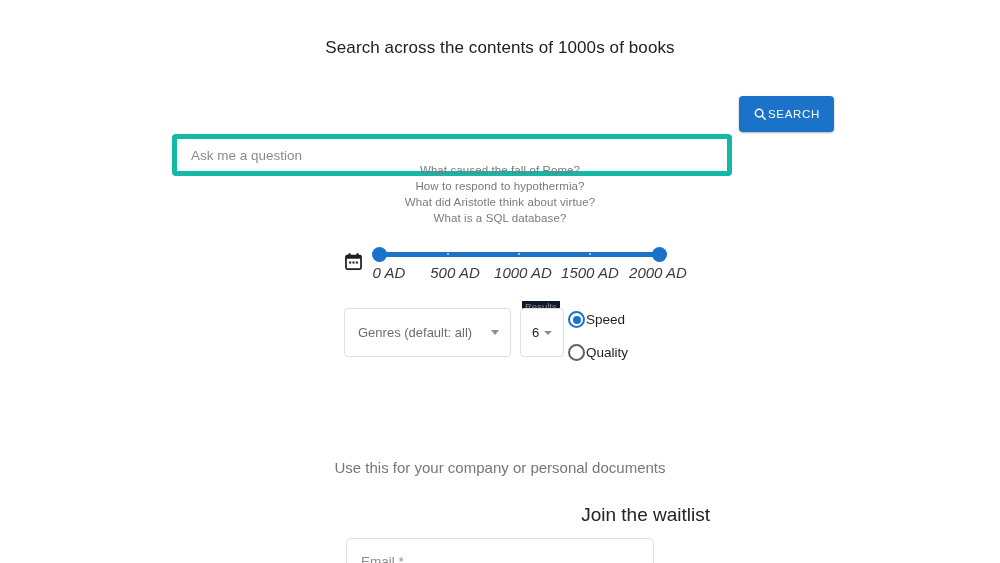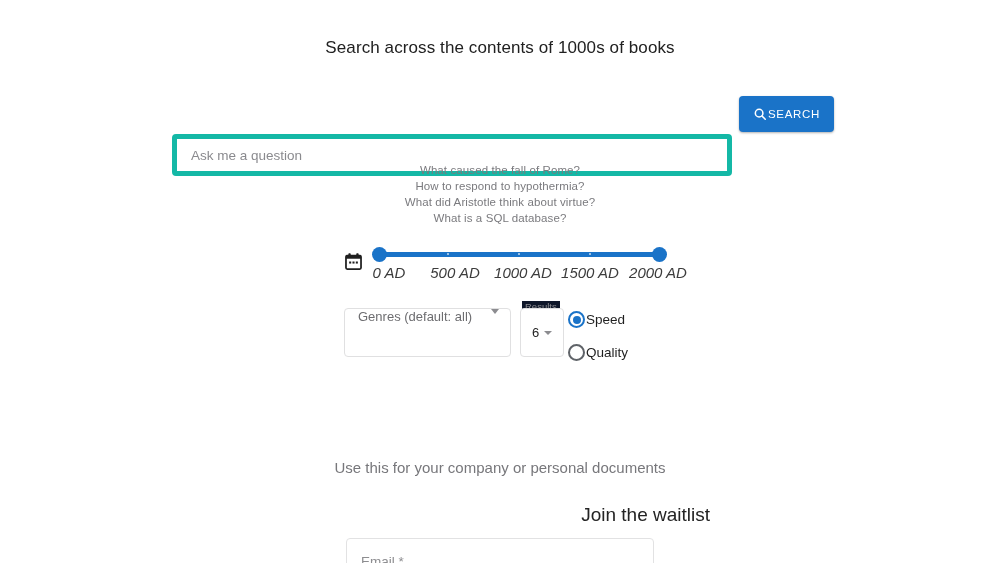--- a/index.html
+++ b/index.html
@@ -181,21 +181,21 @@
     position: absolute;
     left: 0;
     top: 5px;
     width: 167px;
     height: 49px;
     box-sizing: border-box;
     border: 1px solid #e0e0e1;
     border-radius: 4px;
     background: #fff;
     display: flex;
-    align-items: flex-start;
+    align-items: center;
     padding: 0 11px 0 13px;
     cursor: pointer;
   }
   .genres-value {
     flex: 1;
     font-size: 13px;
     color: #6d6d70;
   }
   .results-field {
     position: absolute;

